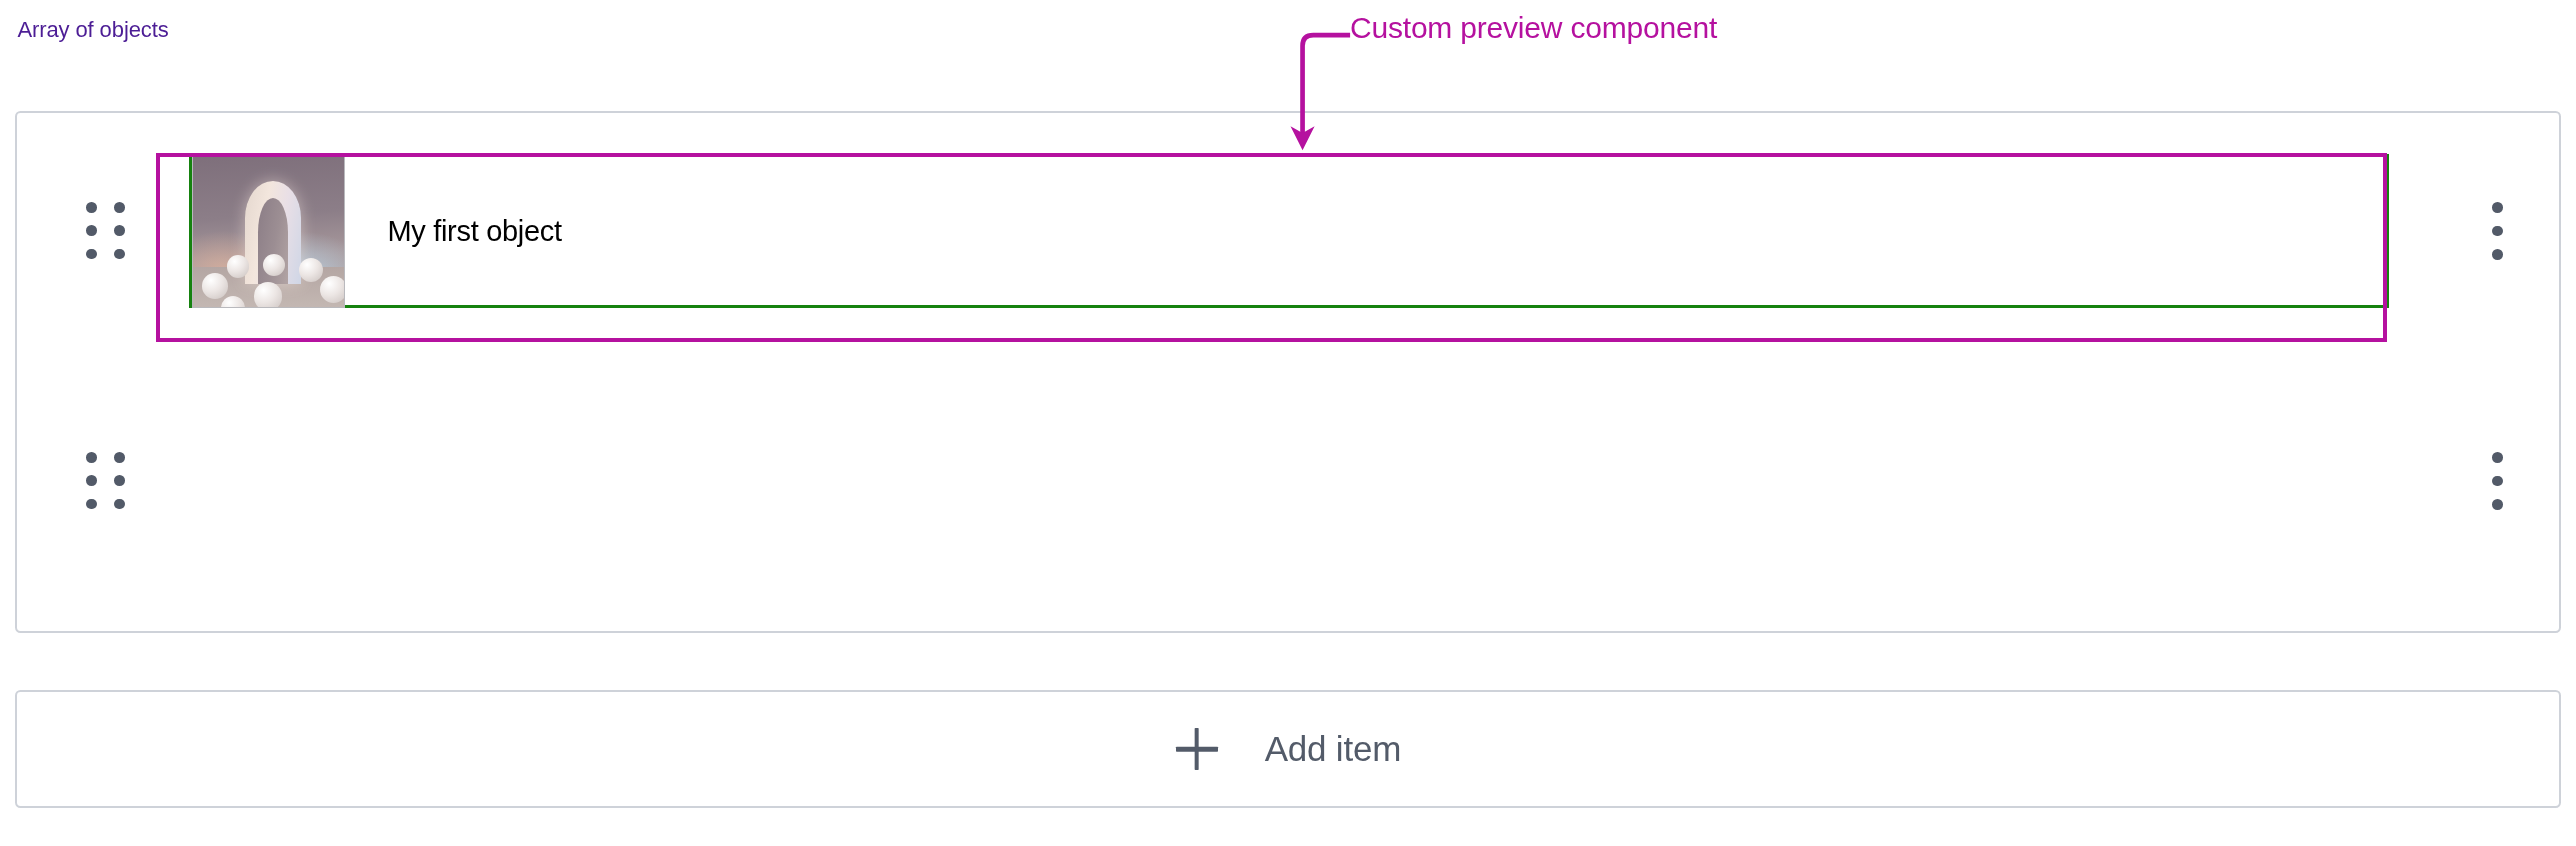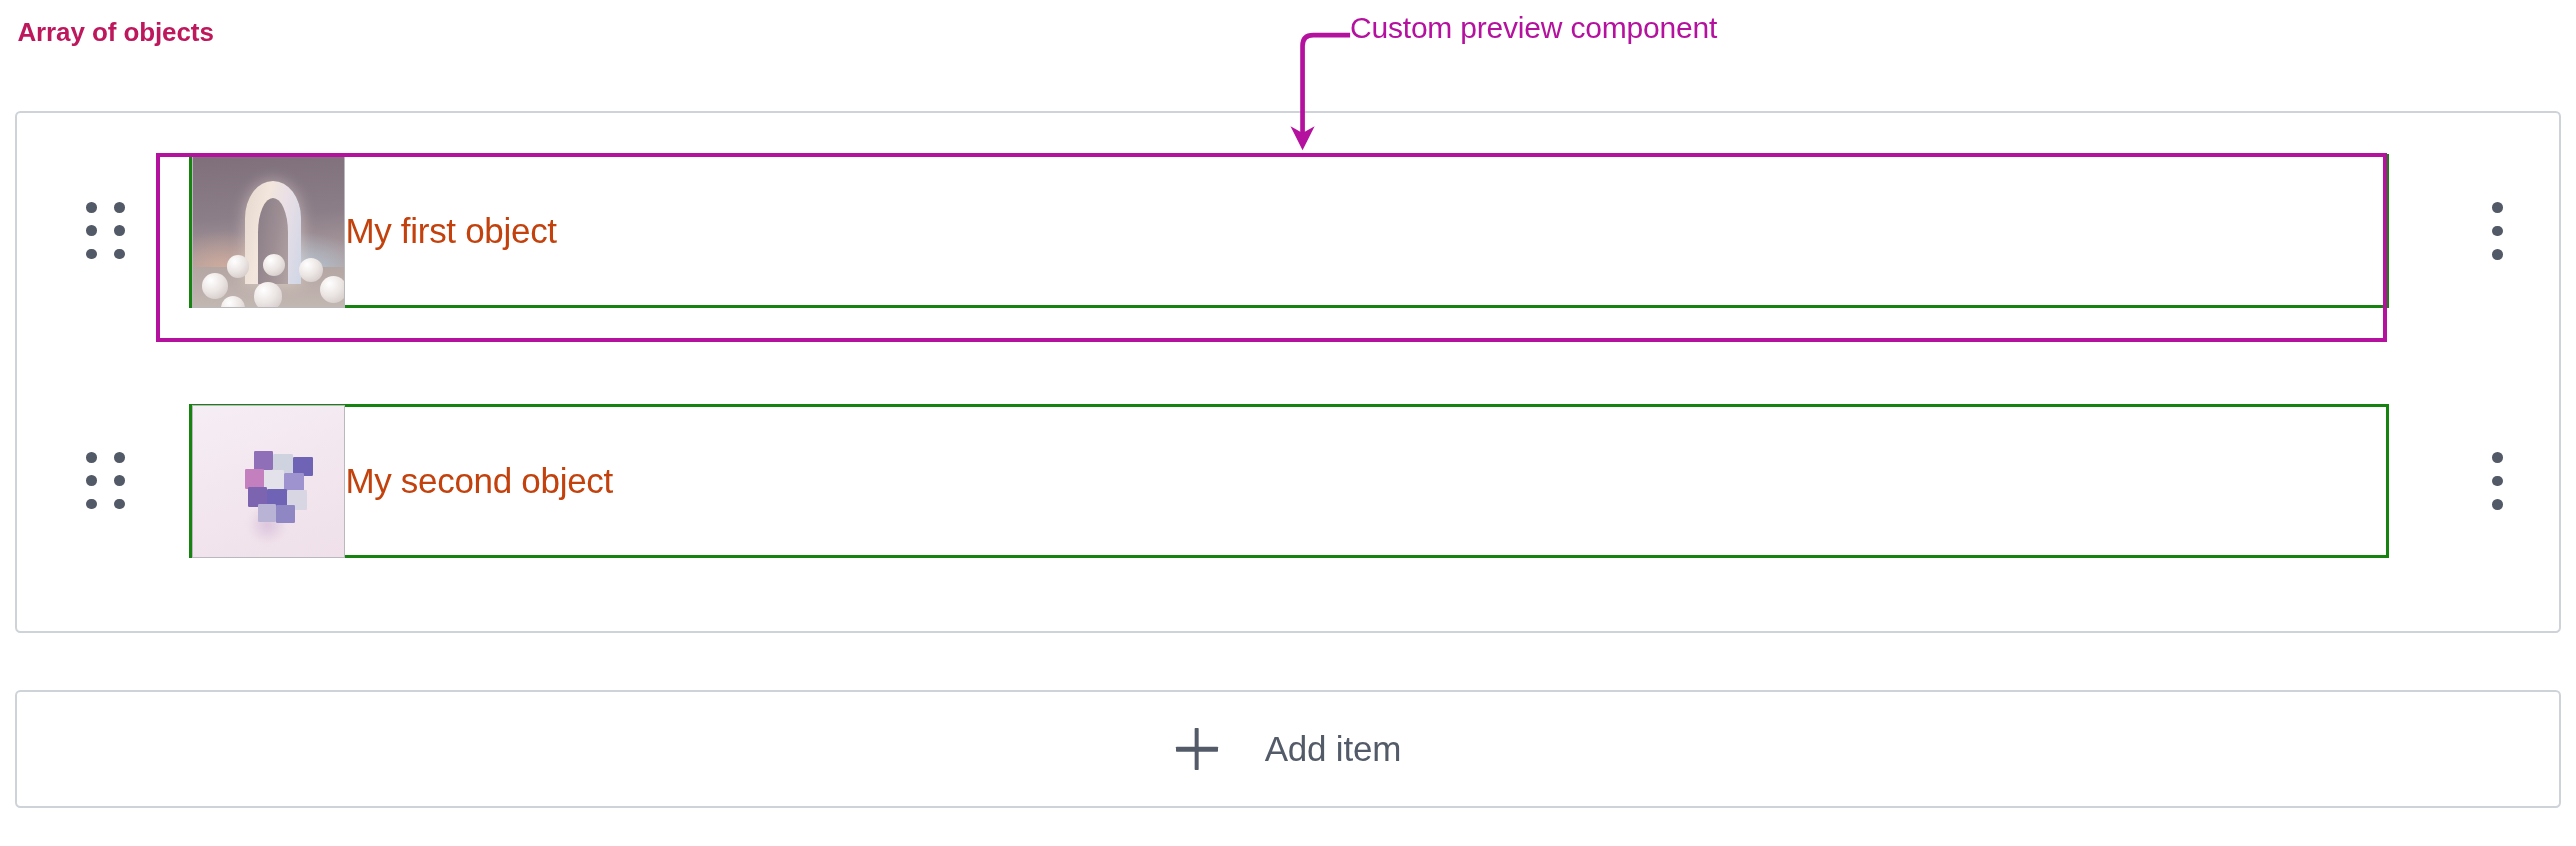--- a/index.html
+++ b/index.html
@@ -14,23 +14,23 @@
     -webkit-font-smoothing: antialiased;
     position: relative;
     overflow: hidden;
   }
 
   
   .field-label {
     position: absolute;
     left: 17.4px;
     top: 17.4px;
-    font-size: 26px;
-    font-weight: bold;
-    color: #be185d;
+    font-size: 22px;
+    font-weight: normal;
+    color: #4c1d95;
     letter-spacing: -0.1px;
     white-space: nowrap;
   }
 
   
   .annotation-layer {
     position: absolute;
     left: 0; top: 0;
     width: 2576px; height: 847px;
     pointer-events: none;
@@ -181,22 +181,23 @@
     left: 36%;
     top: 66%;
     width: 26%;
     height: 26%;
     border-radius: 50%;
     background: radial-gradient(ellipse at center, rgba(186,148,196,0.40) 0%, rgba(186,148,196,0) 72%);
     filter: blur(2px);
   }
 
   .item-title {
-    font-size: 35px;
-    color: #c2410c;
+    margin-left: 42px;
+    font-size: 29px;
+    color: #000000;
     letter-spacing: -0.3px;
     white-space: nowrap;
   }
 
   
   .row-menu {
     position: absolute;
     left: 2475px;
     width: 10.7px;
     height: 58px;
@@ -320,37 +321,20 @@
 
       <div class="drag-handle">
         <i></i>
         <i></i>
         <i></i>
         <i></i>
         <i></i>
         <i></i>
       </div>
 
-      <div class="preview-component">
-        <div class="thumb thumb-cubes">
-          <div class="shadow"></div>
-          <div class="cb" style="left:40%;top:30%;width:13%;height:13%;background:#8e6fb8;"></div>
-          <div class="cb" style="left:53%;top:32%;width:13%;height:13%;background:#cfd3e0;"></div>
-          <div class="cb" style="left:66%;top:34%;width:13%;height:13%;background:#6f63b5;"></div>
-          <div class="cb" style="left:34%;top:42%;width:13%;height:13%;background:#c37fbe;"></div>
-          <div class="cb" style="left:47%;top:43%;width:13%;height:13%;background:#e3e2ea;"></div>
-          <div class="cb" style="left:60%;top:45%;width:13%;height:13%;background:#9e93cf;"></div>
-          <div class="cb" style="left:36%;top:54%;width:13%;height:13%;background:#7c64b0;"></div>
-          <div class="cb" style="left:49%;top:55%;width:13%;height:13%;background:#6f63b5;"></div>
-          <div class="cb" style="left:62%;top:56%;width:13%;height:13%;background:#d9d6e4;"></div>
-          <div class="cb" style="left:43%;top:65%;width:12%;height:12%;background:#b9b3d6;"></div>
-          <div class="cb" style="left:55%;top:66%;width:12%;height:12%;background:#8f86c4;"></div>
-        </div>
-        <div class="item-title">My second object</div>
-      </div>
 
       <div class="row-menu">
         <i></i>
         <i></i>
         <i></i>
       </div>
     </div>
 
   </div>
 </div>

